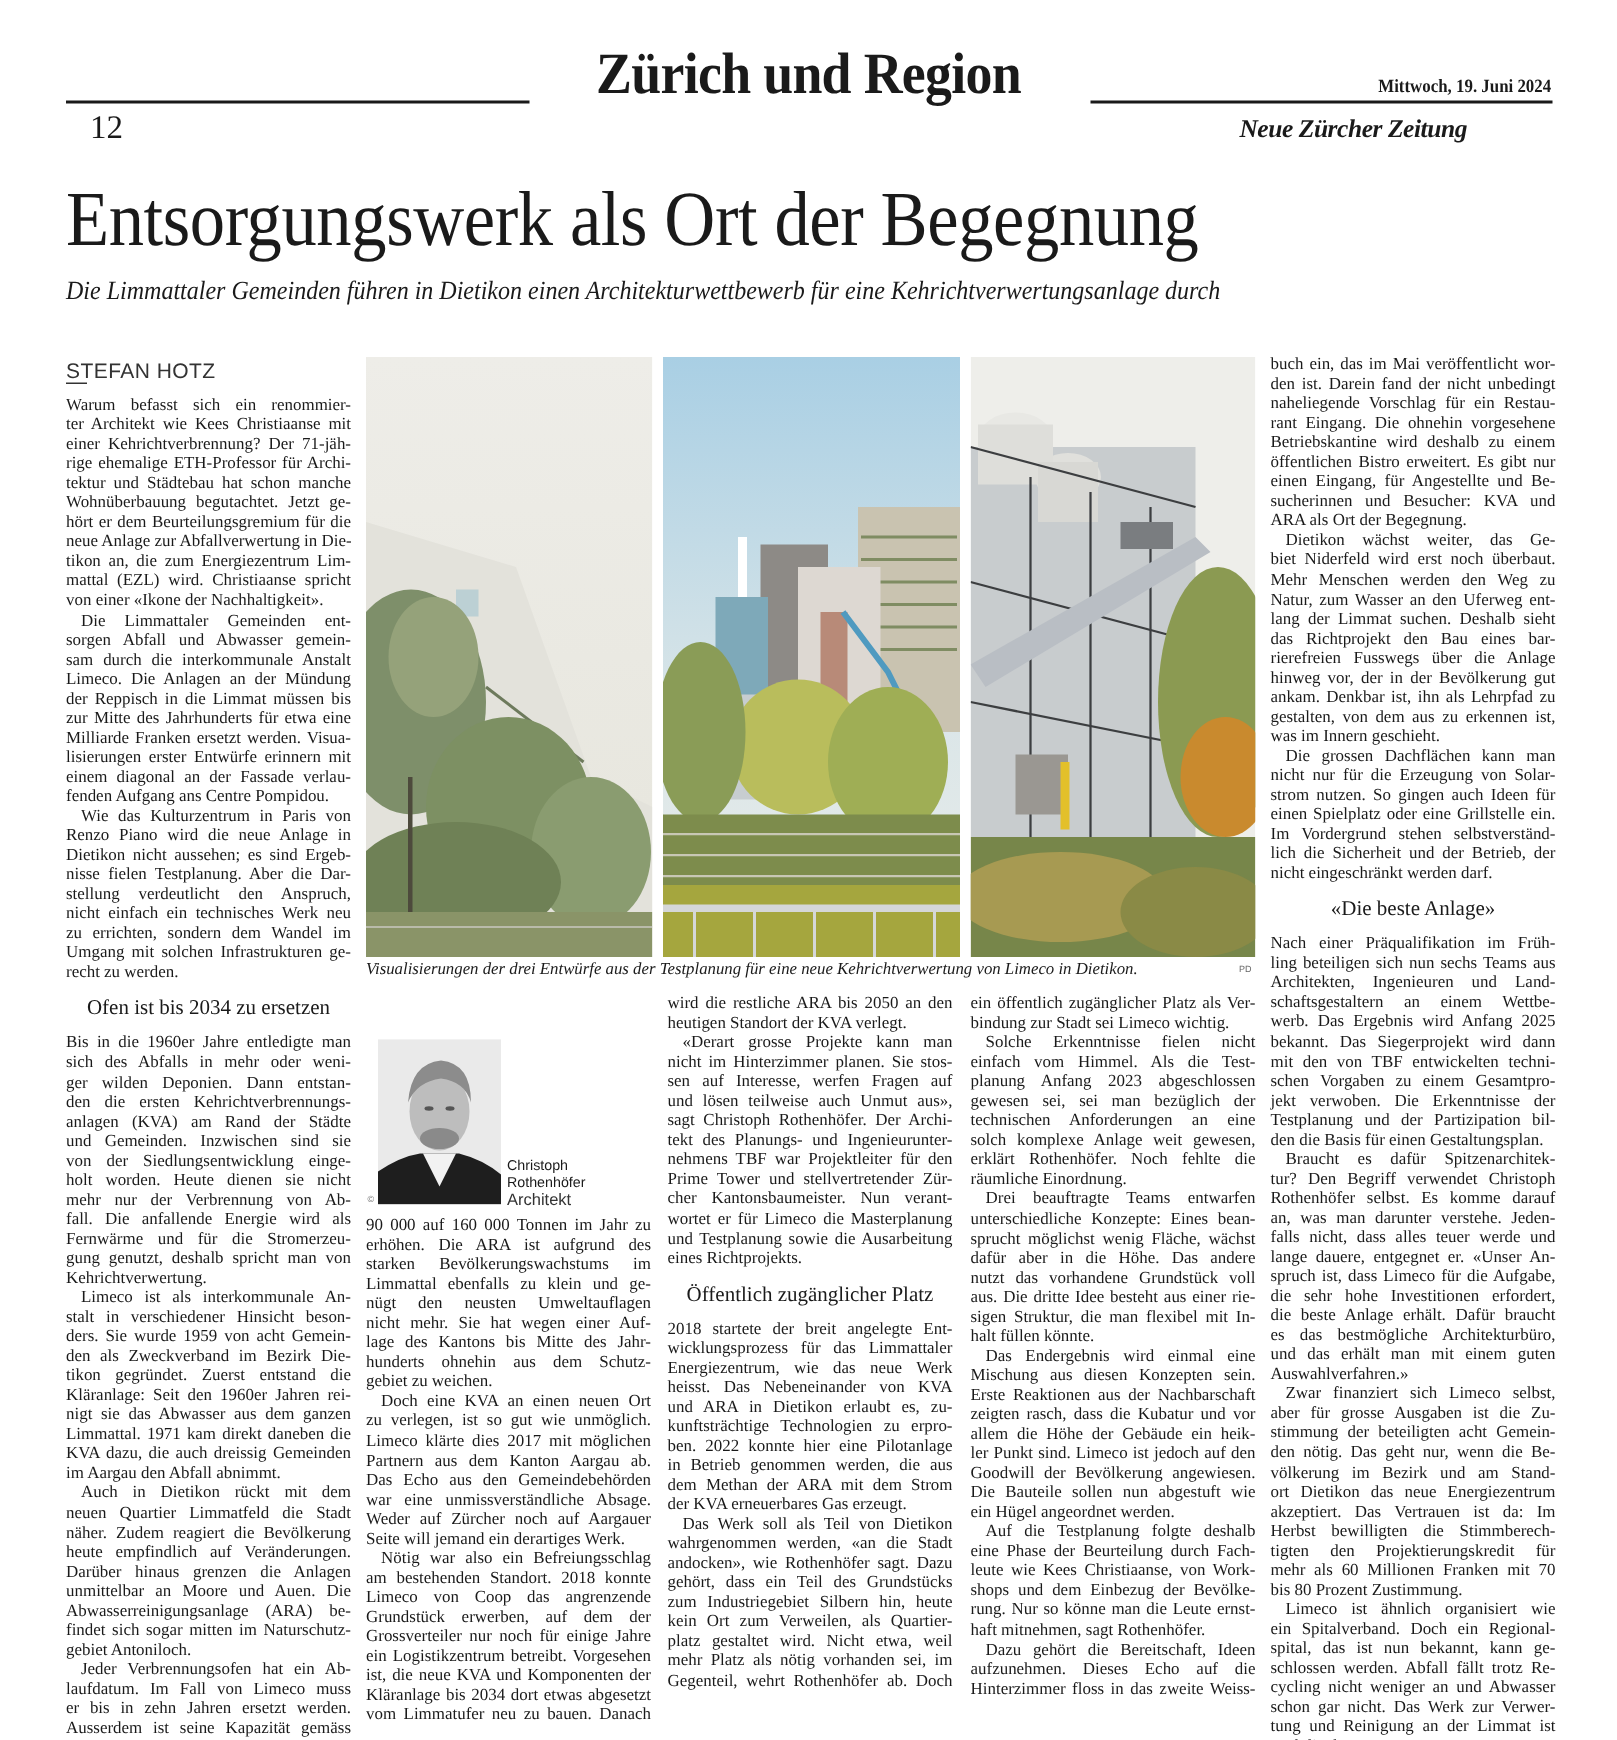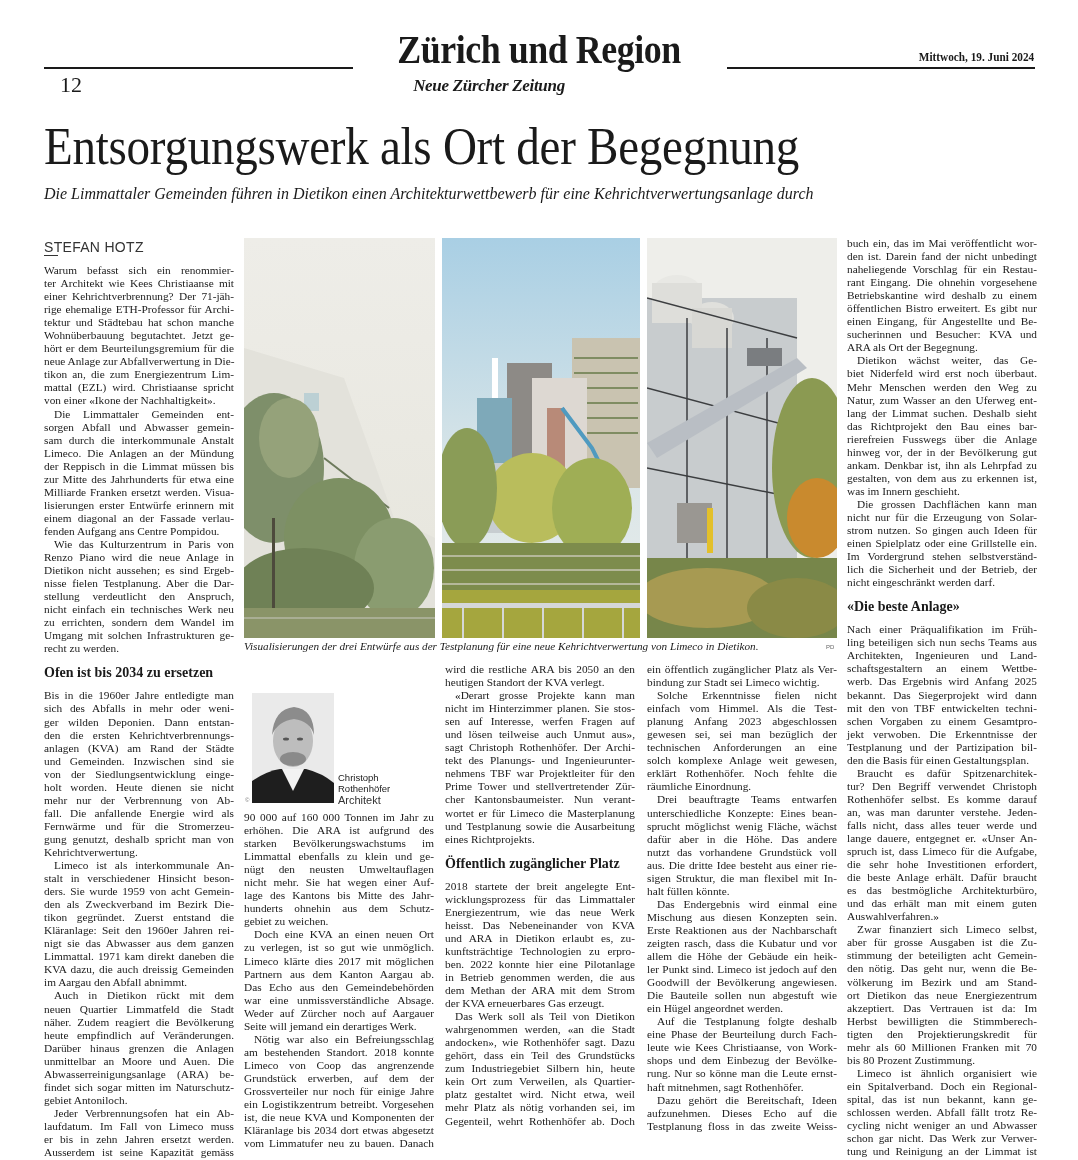--- a/index.html
+++ b/index.html
@@ -3,34 +3,34 @@
 <meta charset="utf-8">
 <style>
   html, body { margin:0; padding:0; background:#ffffff; }
   body { width:1078px; height:1160px; position:relative; overflow:hidden; color:#1a1a1a;
          font-family:"Liberation Serif", "DejaVu Serif", serif; }
   .abs { position:absolute; }
   .rule { position:absolute; height:2px; background:#1a1a1a; }
   .pagenum { left:60px; top:40px; font-size:22px;margin-top:32px; }
   .section { left:0; width:1078px; top:27px; text-align:center; font-size:39px; font-weight:bold;
              letter-spacing:-0.5px; transform:scaleX(0.92); }
-  .masthead { left:0; width:978px; top:76px; text-align:center; font-size:17px; font-weight:bold;
+  .masthead { left:0; width:978px; top:76px; text-align:right; font-size:17px; font-weight:bold;
               font-style:italic; letter-spacing:-0.3px; }
   .date { right:44px; top:50px; font-size:12.5px; font-weight:bold; transform:scaleX(0.9); transform-origin:right; }
   .headline { left:44px; top:117px; font-size:52px; letter-spacing:-0.3px; white-space:nowrap;
               transform:scaleX(0.905); transform-origin:left; }
   .lead { left:44px; top:183px; font-size:17.5px; font-style:italic; white-space:nowrap;
           transform:scaleX(0.915); transform-origin:left; }
   .author { left:44px; top:239px; font-family:"Liberation Sans", sans-serif; font-size:14px; letter-spacing:0.3px; color:#333; }
   .author-rule { left:44px; top:255px; width:14px; height:1px; background:#333; }
   .col { position:absolute; width:190px; font-size:11.3px; line-height:13.05px; }
   .col .ln { display:block; white-space:nowrap; text-align:justify; text-align-last:justify; height:13.05px; overflow:visible; }
   .col .ln.last { text-align-last:left; }
   .col .ln.ind { text-indent:10px; }
-  .col .sub { display:block; font-size:14px; font-weight:bold; height:20px; line-height:20px; margin:8px 0 6px 0; white-space:nowrap; }
+  .col .sub { display:block; font-size:14px; font-weight:normal; height:20px; line-height:20px; margin:8px 0 6px 0; white-space:nowrap;text-align:center; }
   .photo { position:absolute; top:238px; height:400px; overflow:hidden; }
   .caption { left:244px; top:640px; font-size:11.2px; font-style:italic; white-space:nowrap; }
   .credit { left:826px; top:644px; font-family:"Liberation Sans", sans-serif; font-size:6px; color:#666; }
   .portrait { left:252px; top:693px; width:82px; height:110px; overflow:hidden; background:#e8e8e8; }
   .pname { left:338px; top:772px; font-family:"Liberation Sans", sans-serif; font-size:9.5px; font-weight:normal; line-height:11px; }
   .prole { left:338px; top:794px; font-family:"Liberation Sans", sans-serif; font-size:11px; color:#333; }
   .pcredit { left:245px; top:797px; font-family:"Liberation Sans", sans-serif; font-size:6px; color:#777; }
 </style>
 </head>
 <body>
@@ -329,21 +329,21 @@
     <span class="ln">Die Bauteile sollen nun abgestuft wie</span>
     <span class="ln last">ein Hügel angeordnet werden.</span>
     <span class="ln ind">Auf die Testplanung folgte deshalb</span>
     <span class="ln">eine Phase der Beurteilung durch Fach-</span>
     <span class="ln">leute wie Kees Christiaanse, von Work-</span>
     <span class="ln">shops und dem Einbezug der Bevölke-</span>
     <span class="ln">rung. Nur so könne man die Leute ernst-</span>
     <span class="ln last">haft mitnehmen, sagt Rothenhöfer.</span>
     <span class="ln ind">Dazu gehört die Bereitschaft, Ideen</span>
     <span class="ln">aufzunehmen. Dieses Echo auf die</span>
-    <span class="ln">Testplanung floss in das zweite Weiss-</span>
+    <span class="ln">Hinterzimmer floss in das zweite Weiss-</span>
   </div>
 <div class="col" style="left:847px; top:237px;">
     <span class="ln">buch ein, das im Mai veröffentlicht wor-</span>
     <span class="ln">den ist. Darein fand der nicht unbedingt</span>
     <span class="ln">naheliegende Vorschlag für ein Restau-</span>
     <span class="ln">rant Eingang. Die ohnehin vorgesehene</span>
     <span class="ln">Betriebskantine wird deshalb zu einem</span>
     <span class="ln">öffentlichen Bistro erweitert. Es gibt nur</span>
     <span class="ln">einen Eingang, für Angestellte und Be-</span>
     <span class="ln">sucherinnen und Besucher: KVA und</span>

